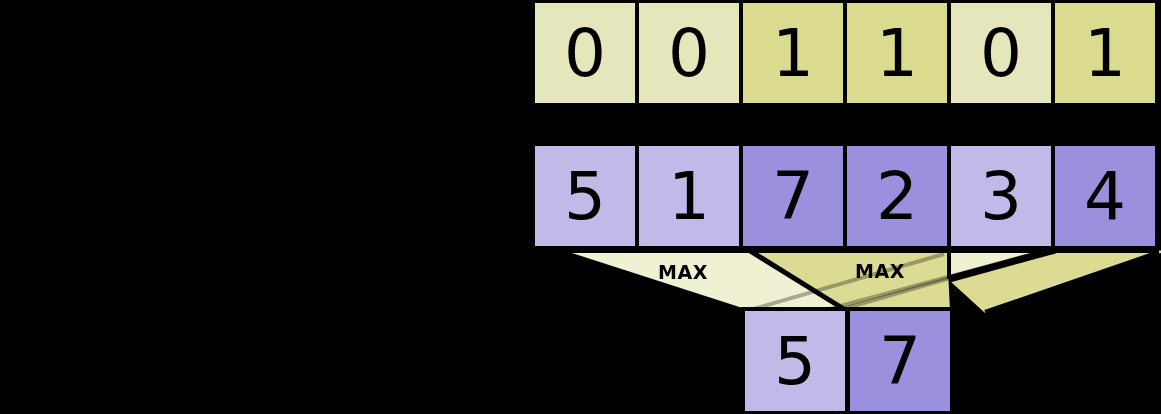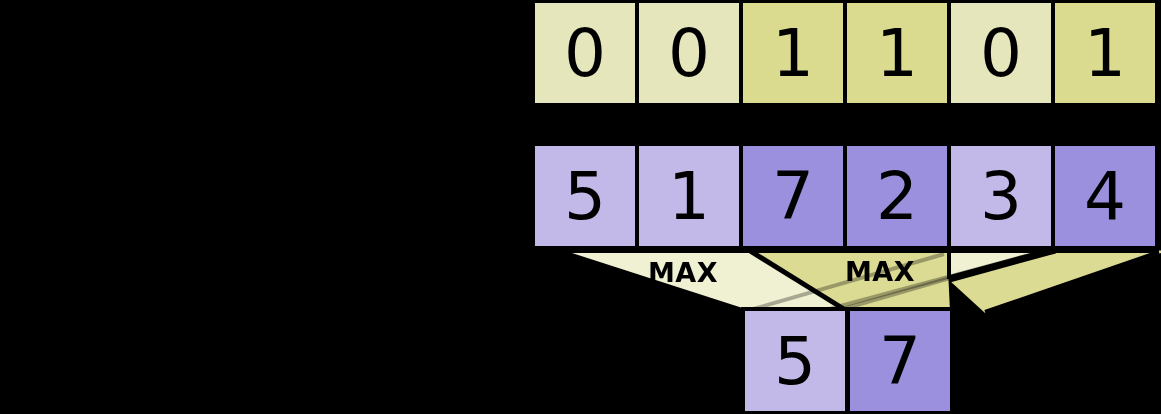--- a/index.html
+++ b/index.html
@@ -66,21 +66,21 @@
   #out-cell-0 { left: 741px; top: 307px; }
   #out-cell-1 { left: 846px; top: 307px; }
   .out-cell.tone-light { background: var(--light_purple); }
   .out-cell.tone-dark  { background: var(--dark_purple);  }
 
   
   .max-label {
     position: absolute;
     transform: translate(-50%, -50%);
     font-weight: bold;
-    font-size: 27px;
+    font-size: 19px;
     letter-spacing: 0.5px;
     color: #000;
     z-index: 3;
     white-space: nowrap;
   }
   #max-label-0 { left: 683px; top: 272px; }
   #max-label-1 { left: 880px; top: 271px; }
 </style>
 </head>
 <body>

